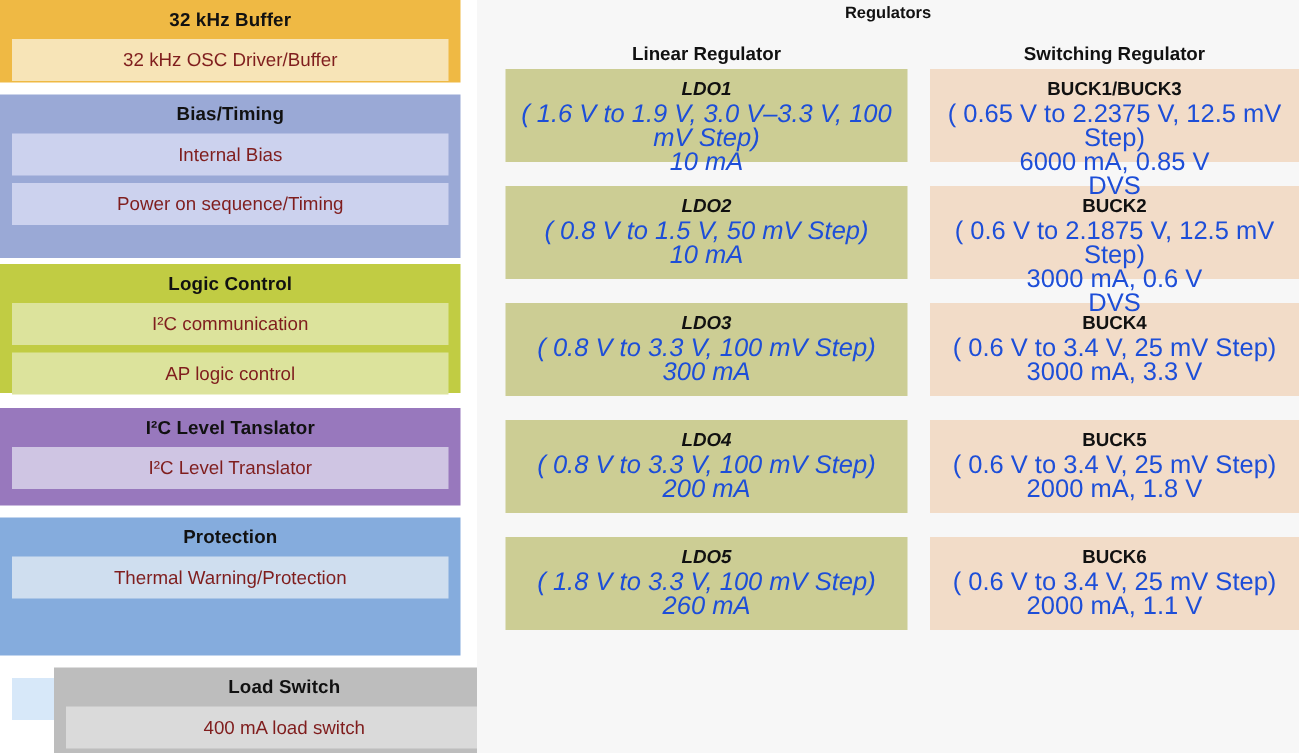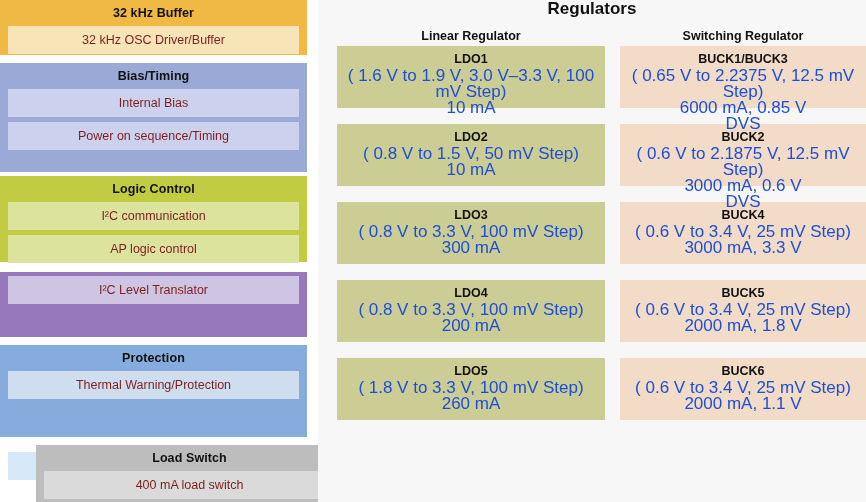--- a/index.html
+++ b/index.html
@@ -88,42 +88,42 @@
     width: 548px;
     height: 502px;
     background: #F7F7F7;
   }
   #regulators-title {
     position: absolute;
     left: 0;
     top: 1px;
     width: 548px;
     text-align: center;
-    font-size: 17px;
+    font-size: 11px;
     font-weight: bold;
     color: #111111;
     line-height: 16px;
   }
   .col-head {
     position: absolute;
     top: 28px;
     text-align: center;
     font-size: 12.5px;
     font-weight: bold;
     color: #111111;
     line-height: 16px;
   }
   #linear-head   { left: 19px;  width: 268px; }
   #switching-head{ left: 302px; width: 246px; }
 
   .reg-col {
     position: absolute;
     top: 46px;
   }
-  #linear-col    { left: 19px;  width: 268px; }
+  #linear-col    { left: 19px;  width: 268px; font-style: italic; }
   #switching-col { left: 302px; width: 246px; }
 
   .reg-card {
     box-sizing: border-box;
     width: 100%;
     margin-bottom: 16px;
     padding: 5px 4px 4px 4px;
     text-align: center;
   }
   .reg-name {
@@ -159,20 +159,21 @@
       <div class="sub">Power on sequence/Timing</div>
     </div>
 
     <div class="block blk-logic" style="top:176px;height:86px;">
       <div class="block-title">Logic Control</div>
       <div class="sub">I²C communication</div>
       <div class="sub">AP logic control</div>
     </div>
 
     <div class="block blk-i2c" style="top:272px;height:65px;">
+      <div class="block-title">I²C Level Tanslator</div>
       <div class="sub">I²C Level Translator</div>
     </div>
 
     <div class="block blk-prot" style="top:345px;height:92px;">
       <div class="block-title">Protection</div>
       <div class="sub">Thermal Warning/Protection</div>
       <div class="sub-row">
         <div class="sub light">UVLO</div>
         <div class="sub">Current limit</div>
       </div>

